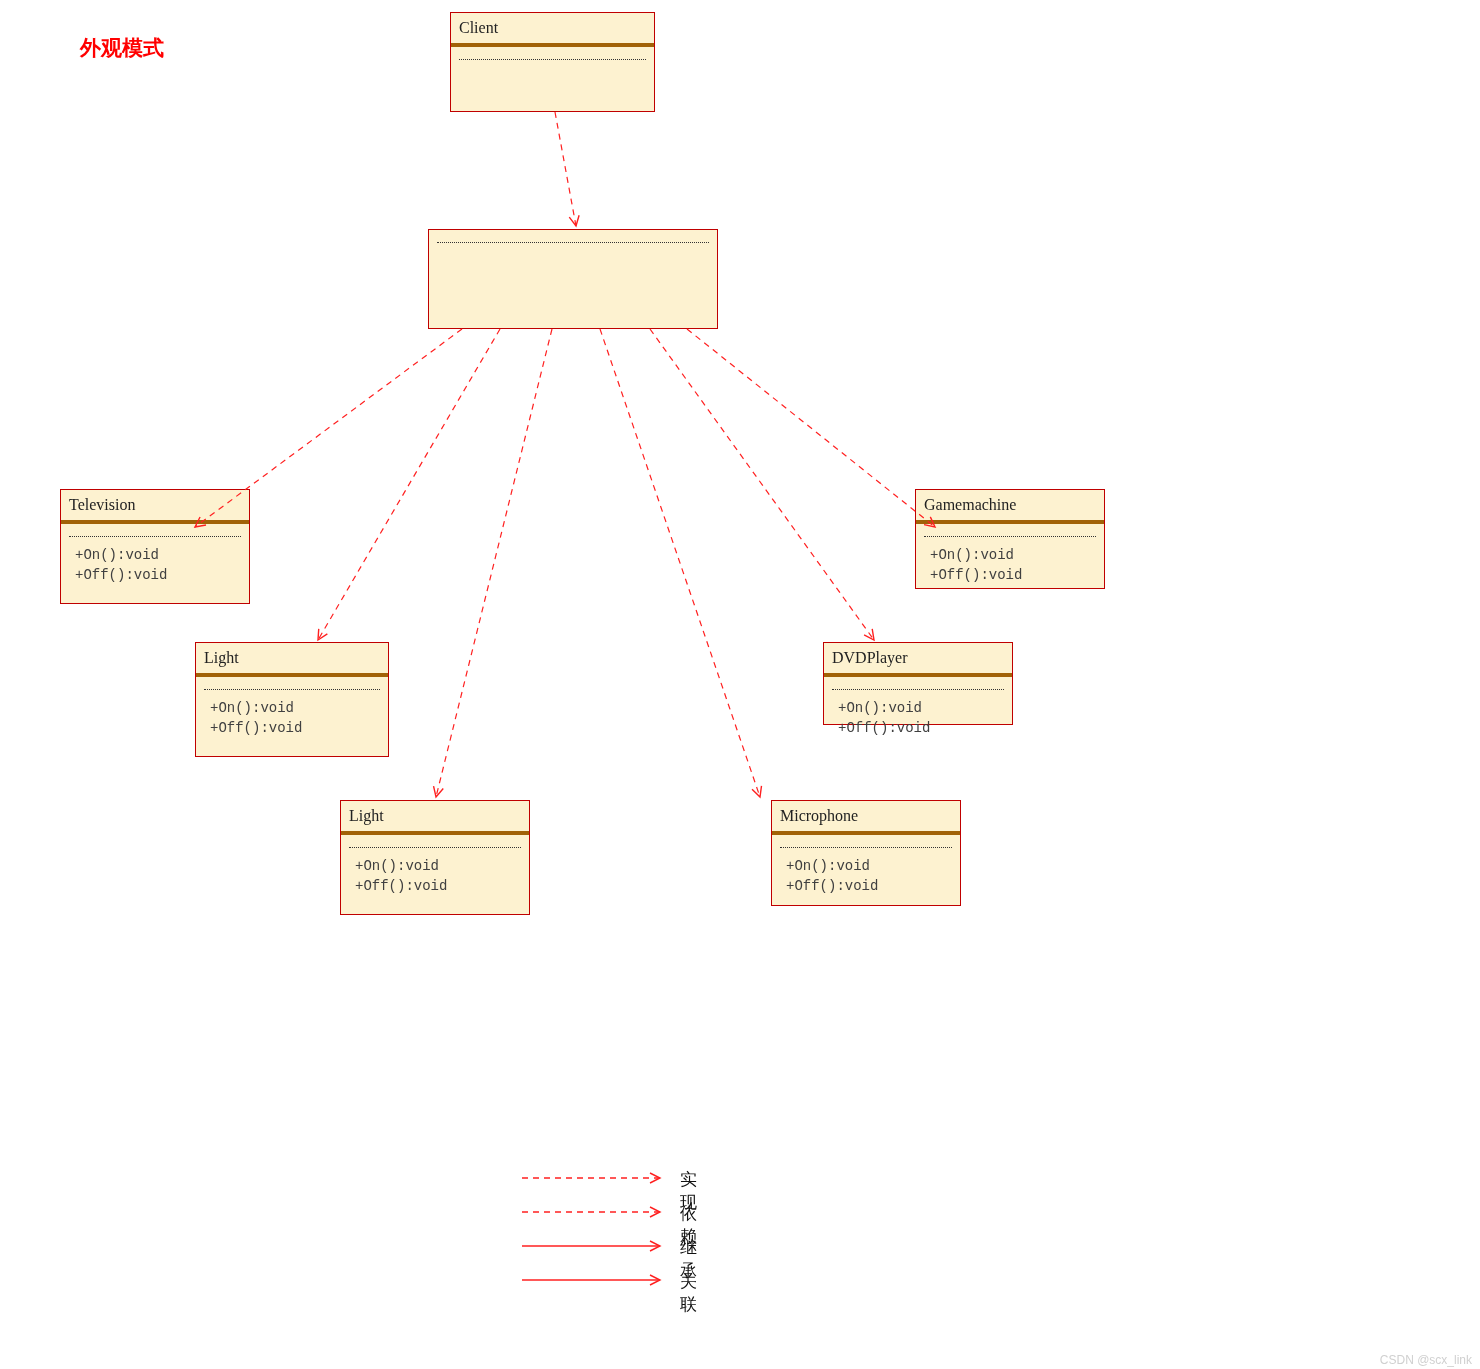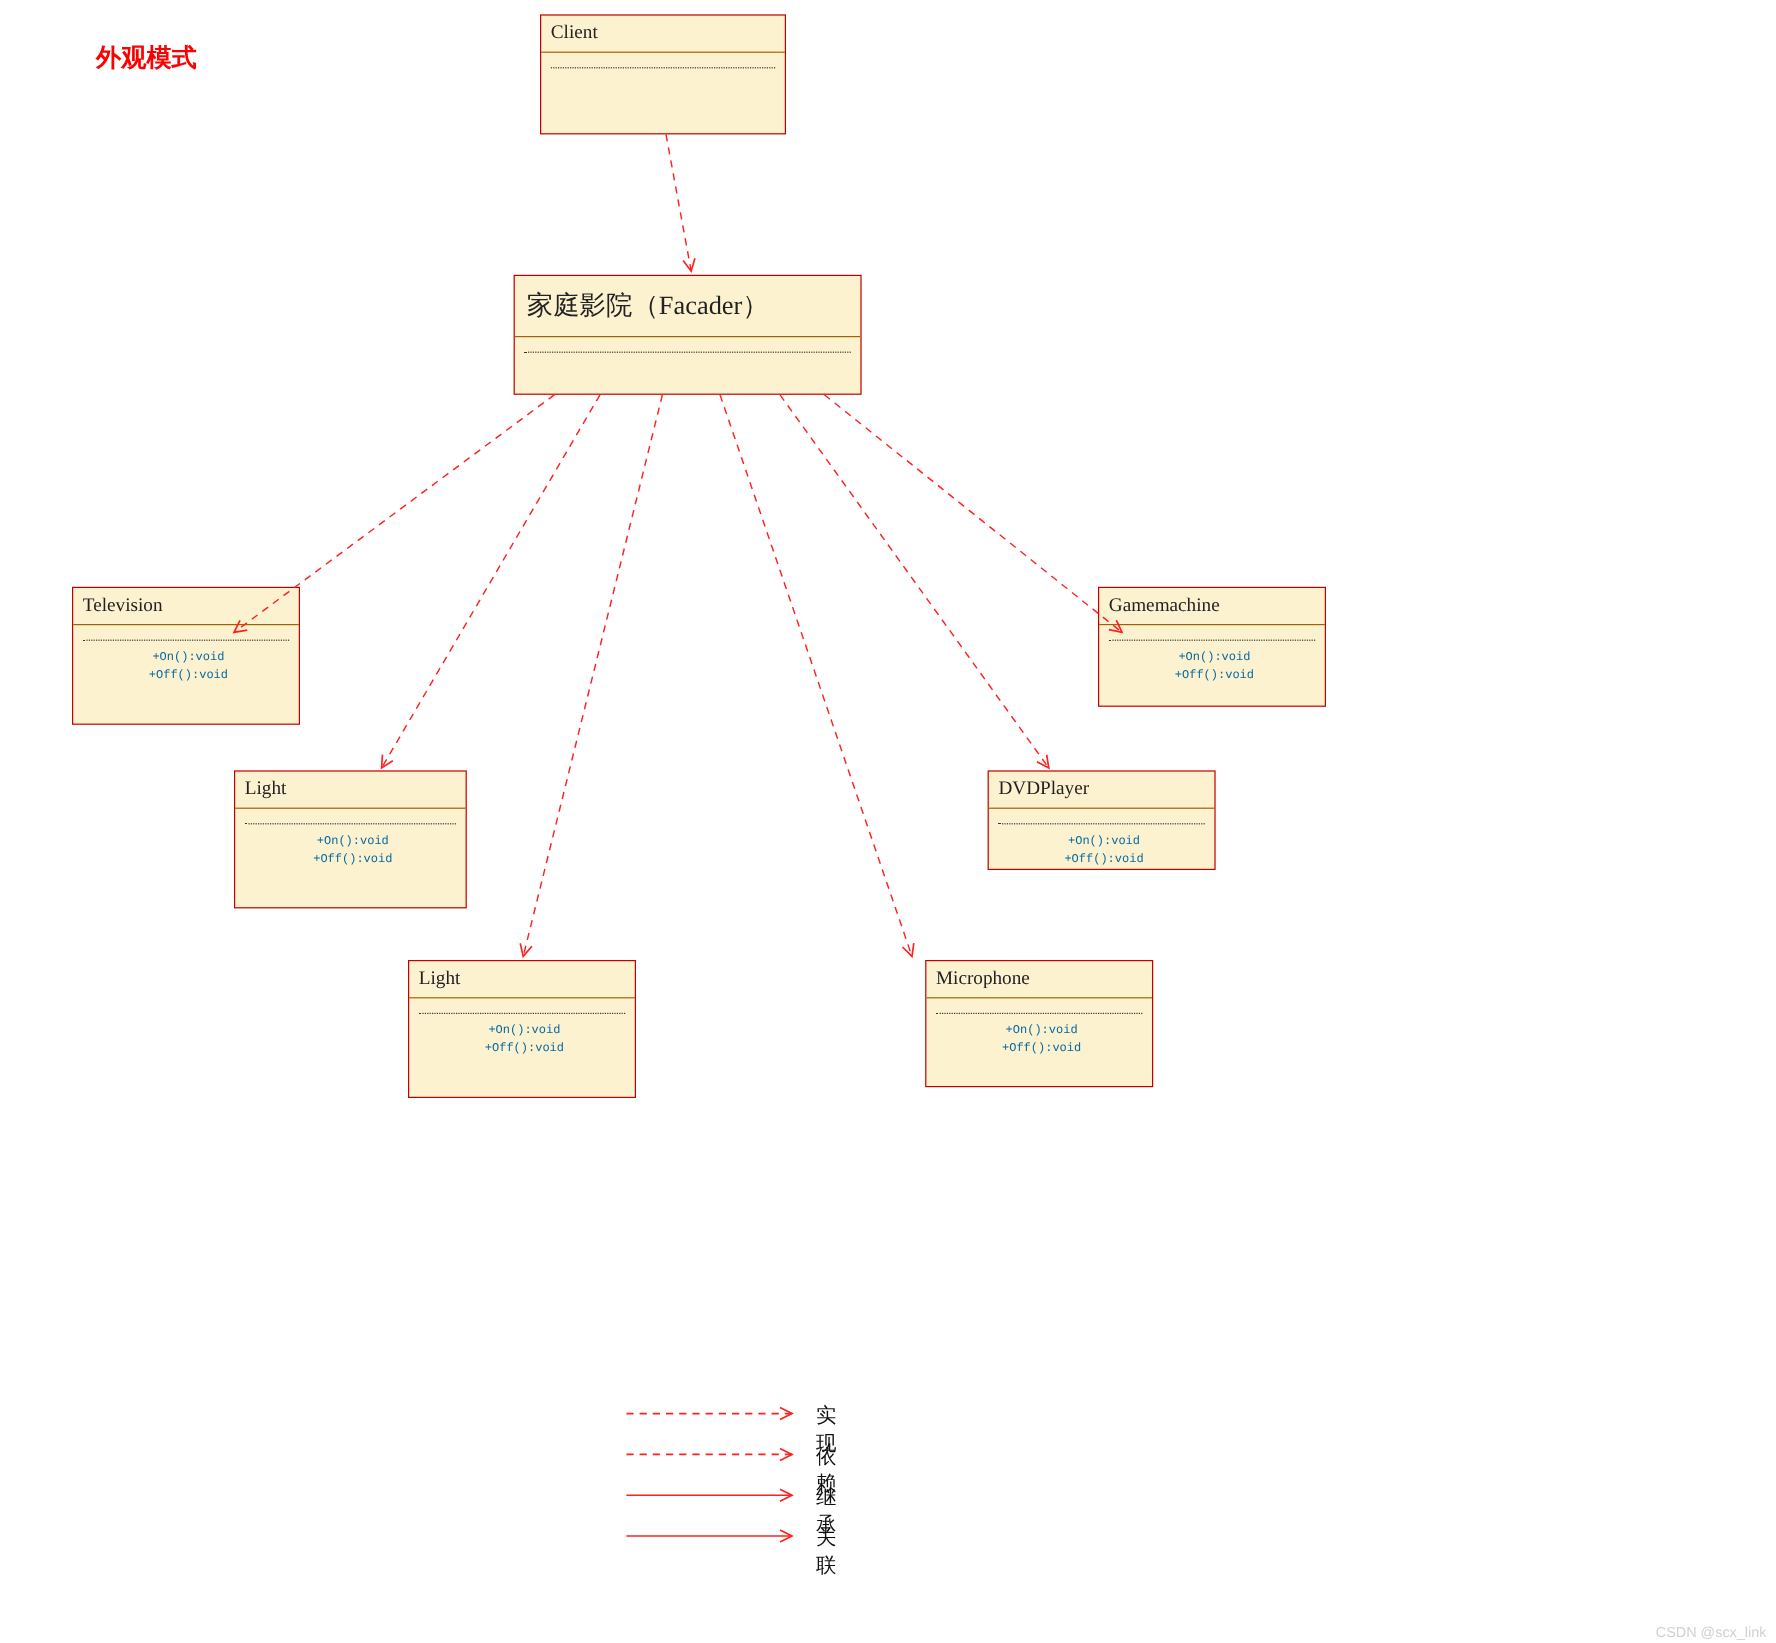--- a/index.html
+++ b/index.html
@@ -19,39 +19,38 @@
     }
     .uml-box {
       position: absolute;
       background: #fdf2d0;
       border: 1px solid #c00000;
     }
     .uml-title {
       padding: 6px 8px;
       font-family: "SimSun", "NSimSun", serif;
       font-size: 16px;
-      border-bottom: 1px solid #a16207;
+      border-bottom: 4px solid #a16207;
       color: #222;
     }
     .uml-title.large { font-size: 22px; padding:10px 10px; }
     .uml-attr {
       padding: 6px 8px 2px 8px;
     }
     .uml-attr .dotted-line {
       height: 1px;
       border-top: 1px dotted #333;
       margin: 6px 0;
     }
     .uml-ops {
       padding: 0 10px 8px 14px;
       font-family: "Courier New", monospace;
-      font-size: 10px;
-      color: #0369a1;
+      font-size: 14px;
+      color: #404040;
       line-height: 1.45;
-      text-align: center;
     }
     svg.lines {
       position: absolute;
       left: 0; top: 0;
       width: 1480px; height: 1369px;
       pointer-events: none;
     }
     .legend {
       position: absolute;
       left: 520px;
@@ -75,21 +74,20 @@
 <div class="title-label" style="left:80px; top:34px;">外观模式</div>
 
 <div class="uml-box" style="left:450px; top:12px; width:205px; height:100px;">
   <div class="uml-title">Client</div>
   <div class="uml-attr">
       <div class="dotted-line"></div>
     </div>
 </div>
 
 <div class="uml-box" style="left:428px; top:229px; width:290px; height:100px;">
-  <div class="uml-title large">家庭影院（Facader）</div>
   <div class="uml-attr">
       <div class="dotted-line"></div>
     </div>
 </div>
 
 <div class="uml-box" style="left:60px; top:489px; width:190px; height:115px;">
   <div class="uml-title">Television</div>
   <div class="uml-attr">
       <div class="dotted-line"></div>
     </div>

